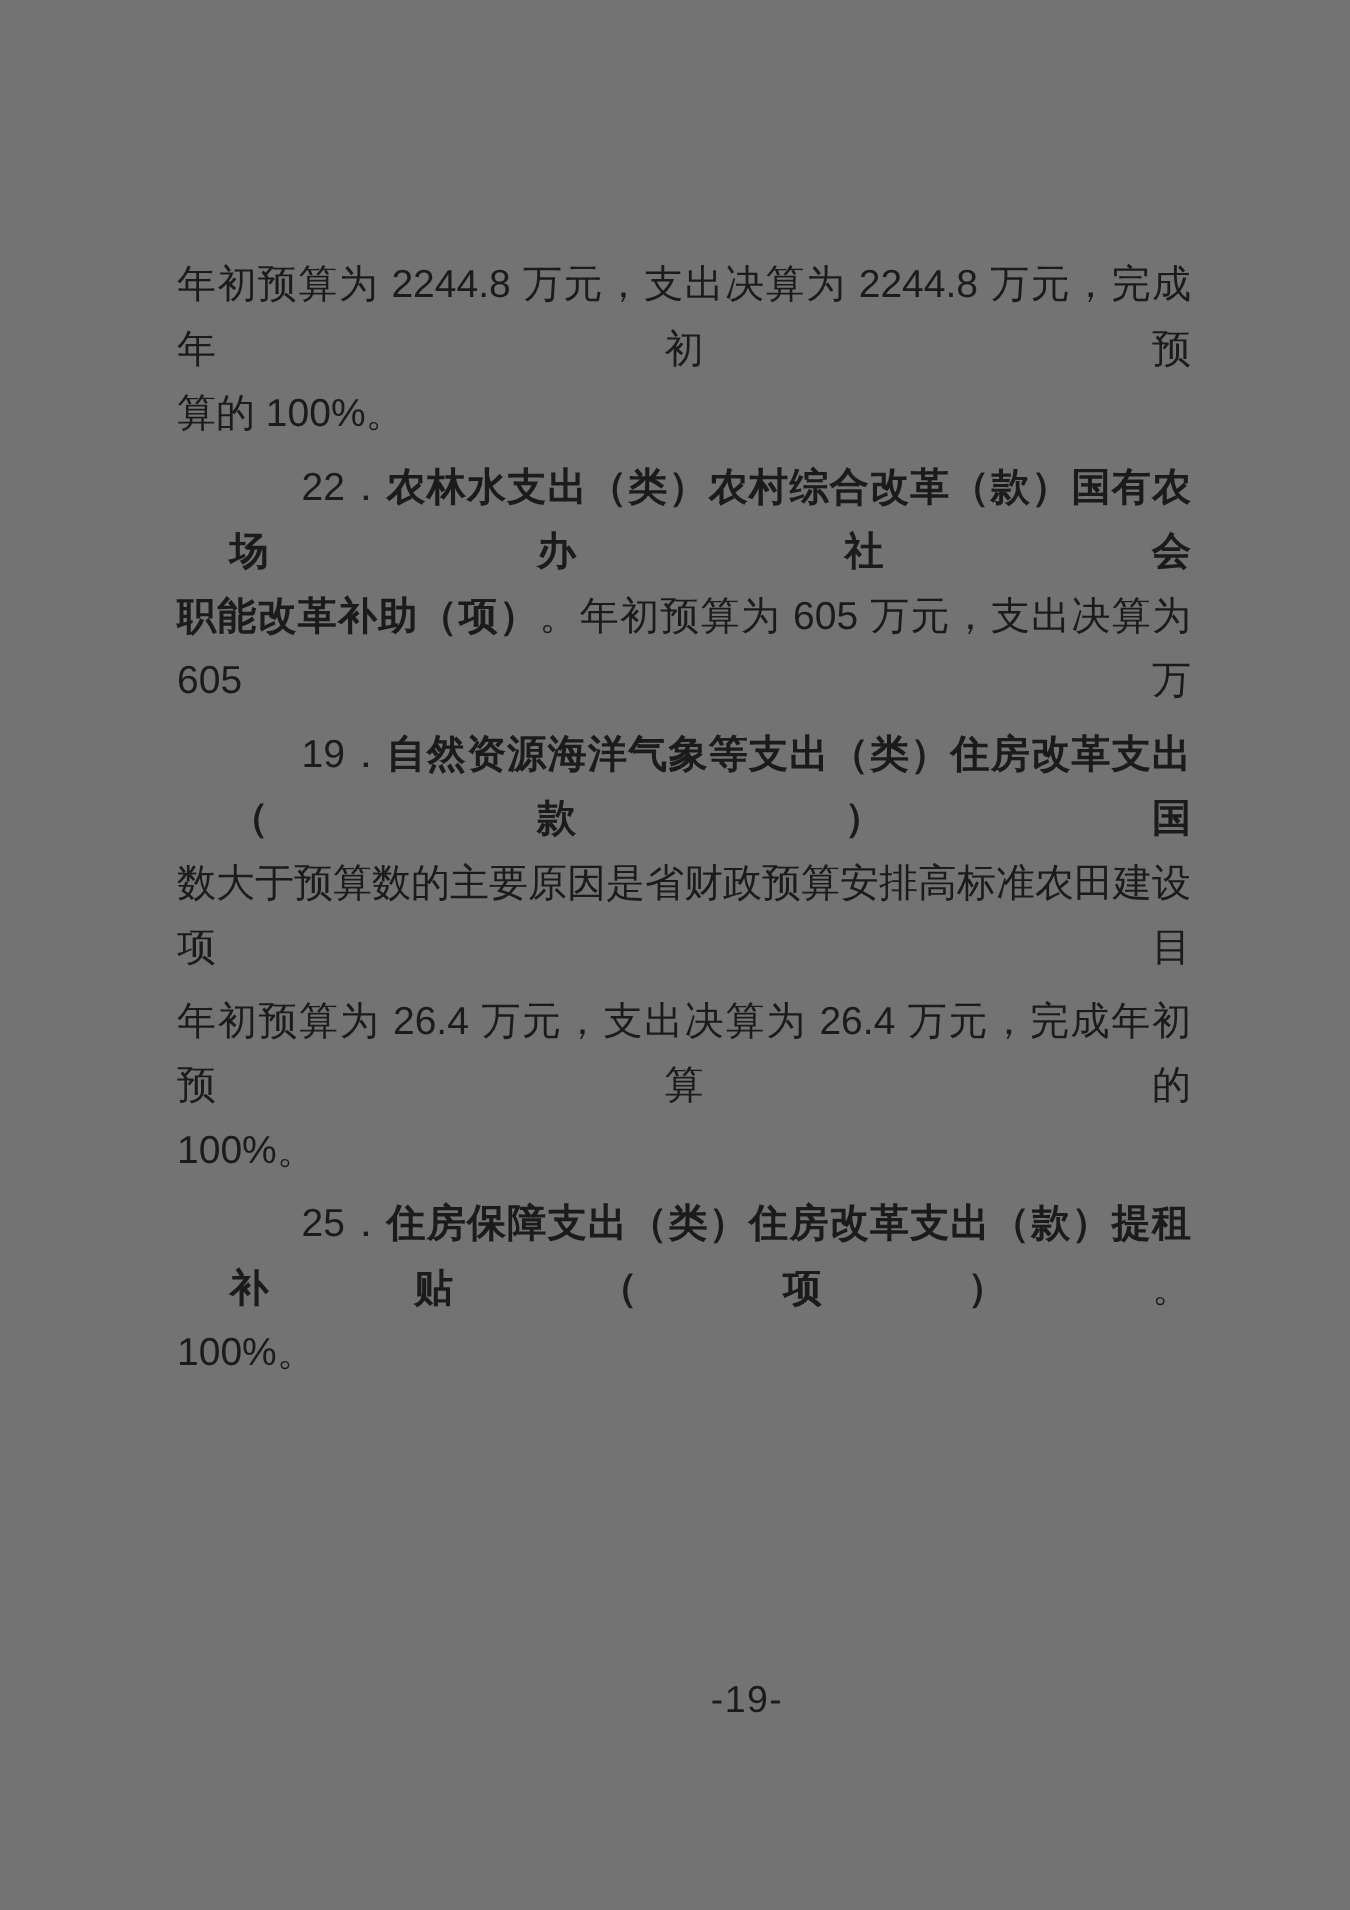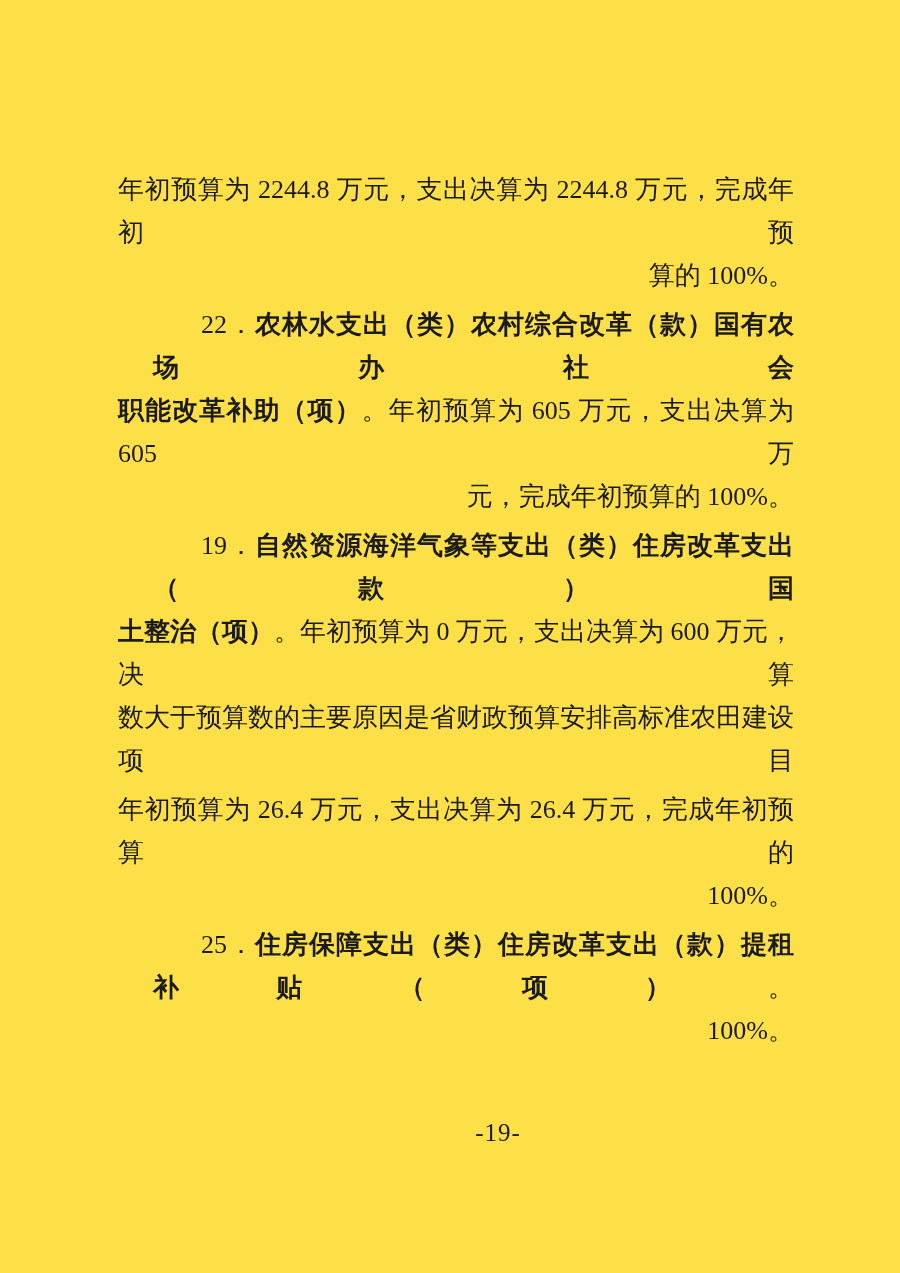--- a/index.html
+++ b/index.html
@@ -4,39 +4,38 @@
 <style>
   html, body {
     margin: 0;
     padding: 0;
     background: #ffffff;
   }
   .page {
     position: relative;
     width: 900px;
     height: 1273px;
-    background: #fde047;
+    background: #737373;
     overflow: hidden;
-    font-family: Liberation Serif, serif;
+    font-family: Liberation Sans, sans-serif;
     color: #1b1b1b;
   }
   .doc-body {
     position: absolute;
     left: 118px;
     top: 168px;
     width: 676px;
     font-size: 26px;
     line-height: 43px;
   }
   .para {
     margin: 0 0 6px 0;
   }
   .line {
     min-height: 43px;
-    text-align: right;
   }
   .line.fill {
     text-align: justify;
     text-align-last: justify;
   }
   .line.first-indent {
     text-indent: 48px;
     margin-left: 35px;
   }
   .bold {
@@ -59,25 +58,23 @@
 
 <div class="page">
   <div class="doc-body">
       <div class="para">
         <div class="line fill"><span>年初预算为 2244.8 万元，支出决算为 2244.8 万元，完成年初预</span></div>
         <div class="line"><span>算的 100%。</span></div>
       </div>
       <div class="para">
         <div class="line fill first-indent"><span>22．</span><span class="bold">农林水支出（类）农村综合改革（款）国有农场办社会</span></div>
         <div class="line fill"><span class="bold">职能改革补助（项）</span><span>。年初预算为 605 万元，支出决算为 605 万</span></div>
-        <div class="line"><span>元，完成年初预算的 100%。</span></div>
       </div>
       <div class="para">
         <div class="line fill first-indent"><span>19．</span><span class="bold">自然资源海洋气象等支出（类）住房改革支出（款）国</span></div>
-        <div class="line fill"><span class="bold">土整治（项）</span><span>。年初预算为 0 万元，支出决算为 600 万元，决算</span></div>
         <div class="line fill"><span>数大于预算数的主要原因是省财政预算安排高标准农田建设项目</span></div>
       </div>
       <div class="para">
         <div class="line fill"><span>年初预算为 26.4 万元，支出决算为 26.4 万元，完成年初预算的</span></div>
         <div class="line"><span>100%。</span></div>
       </div>
       <div class="para">
         <div class="line fill first-indent"><span>25．</span><span class="bold">住房保障支出（类）住房改革支出（款）提租补贴（项）</span><span>。</span></div>
         <div class="line"><span>100%。</span></div>
       </div>

